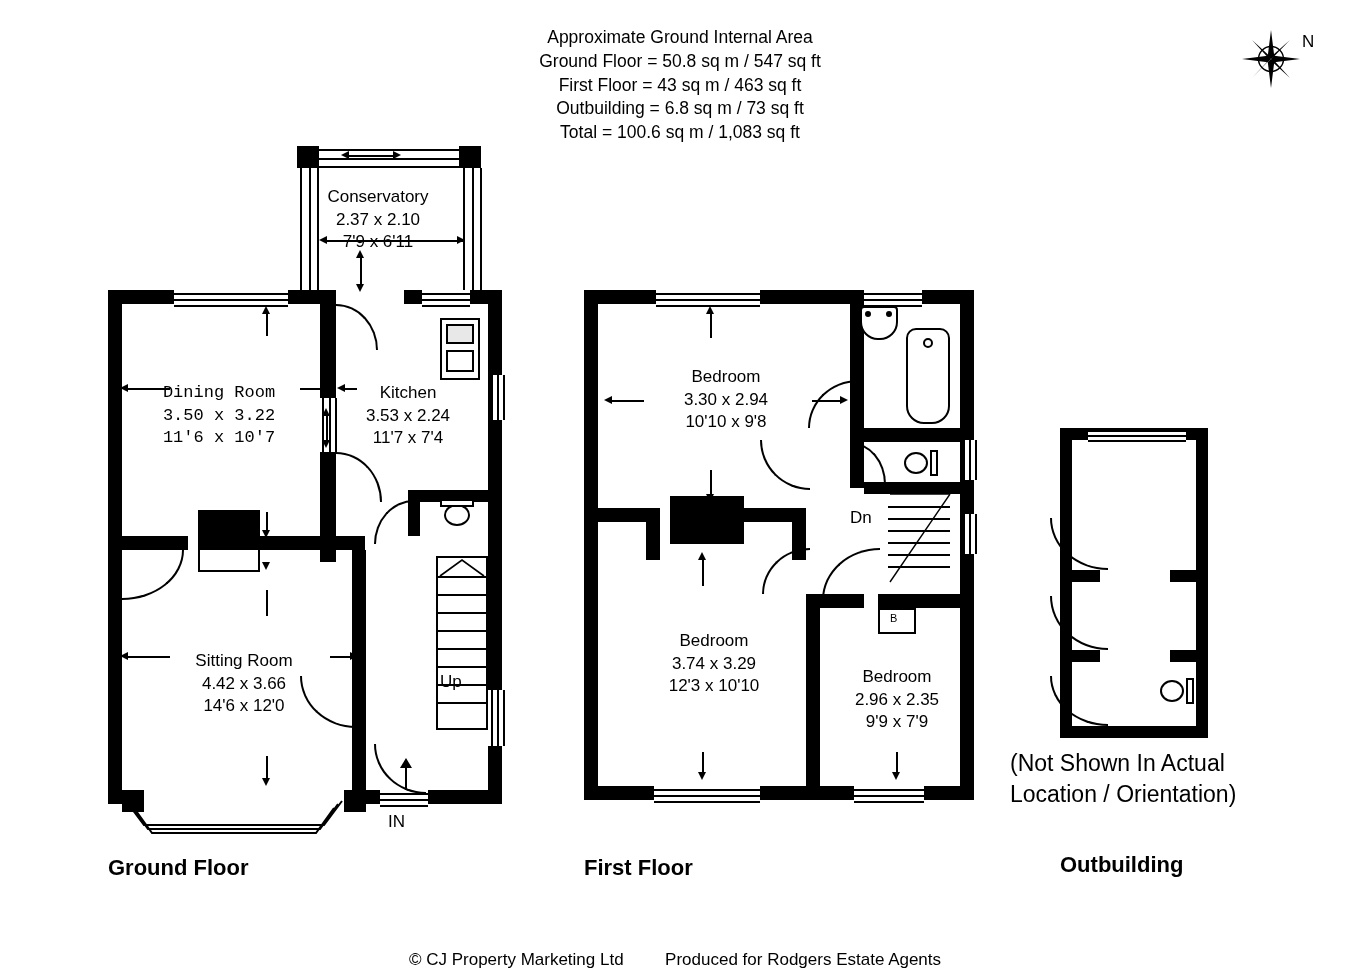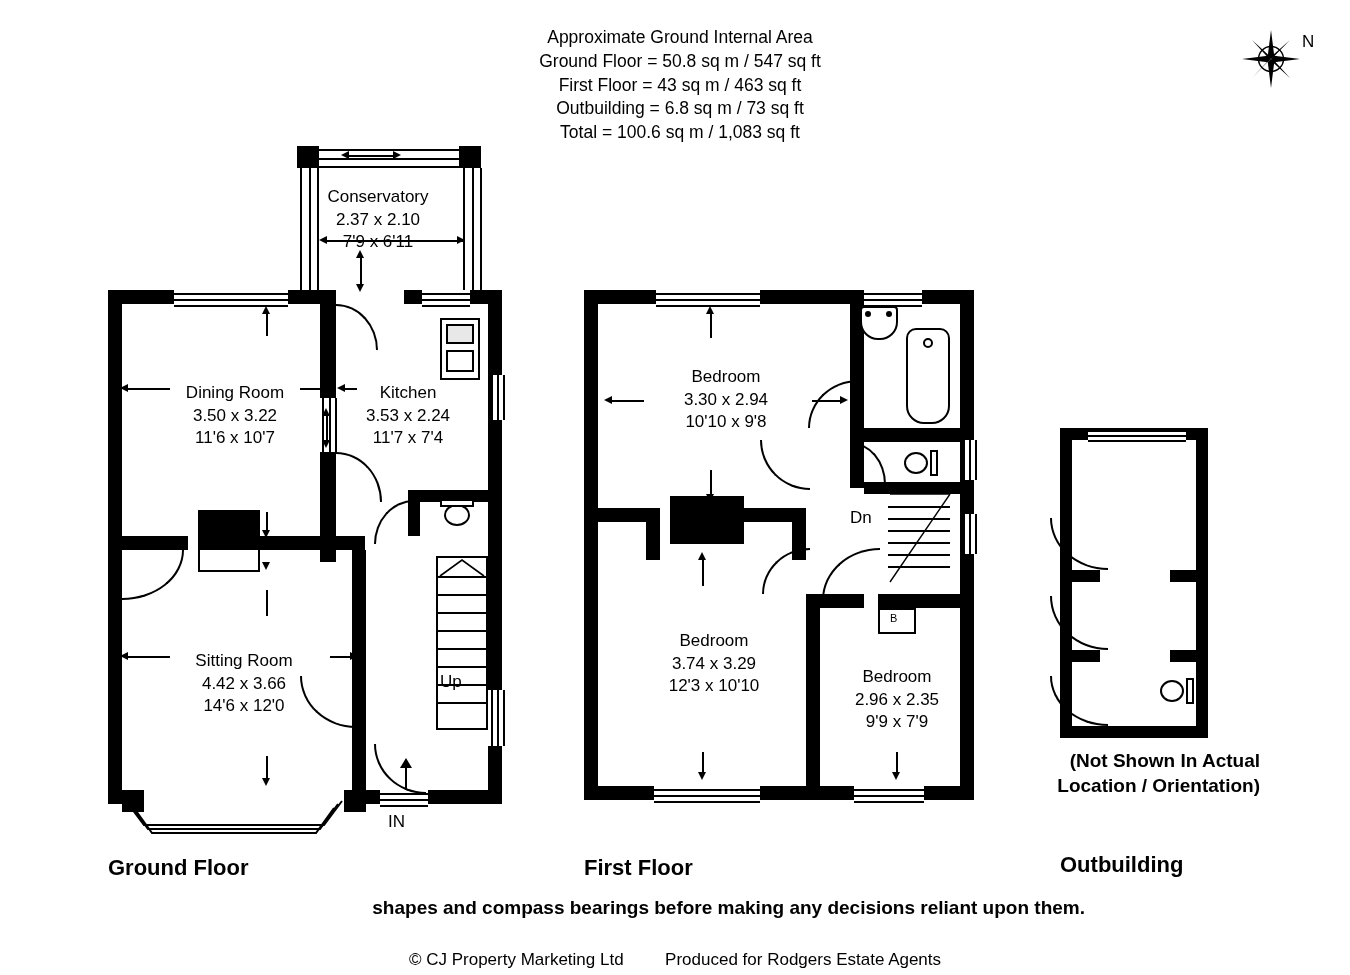--- a/index.html
+++ b/index.html
@@ -47,21 +47,21 @@
   .dim.v { width:1.6px; }
   .ah { position:absolute; width:0; height:0; }
   .ah.l { border-top:4px solid transparent; border-bottom:4px solid transparent; border-right:8px solid #000; }
   .ah.r { border-top:4px solid transparent; border-bottom:4px solid transparent; border-left:8px solid #000; }
   .ah.u { border-left:4px solid transparent; border-right:4px solid transparent; border-bottom:8px solid #000; }
   .ah.d { border-left:4px solid transparent; border-right:4px solid transparent; border-top:8px solid #000; }
 
   .room-label { position:absolute; text-align:center; font-size:17px; line-height:1.33; white-space:nowrap; }
   .small-label { position:absolute; font-size:16.5px; }
   .floor-title { position:absolute; font-size:22px; font-weight:bold; }
-  .note { position:absolute; font-size:19px; text-align:right; line-height:1.34;font-weight:bold; }
+  .note { position:absolute; font-size:23px; text-align:left; line-height:1.34; }
 
   
   .stair { position:absolute; border:2px solid #000; box-sizing:border-box; background:#fff; }
   .stair .tread { position:absolute; background:#000; height:1.6px; left:0; right:0; }
 
   
   .fix { position:absolute; border:2px solid #000; box-sizing:border-box; background:#fff; }
   .oval { border-radius:50%; }
   .blk { position:absolute; background:#000; }
 
@@ -193,21 +193,21 @@
   </svg>
   <div class="small-label" style="left:440px; top:672px; font-size:17px;">Up</div>
 
   <div class="arc tr" style="left:336px; top:304px; width:40px; height:44px;"></div>
   <div class="arc tr" style="left:336px; top:452px; width:44px; height:48px;"></div>
   <div class="arc tl" style="left:374px; top:500px; width:38px; height:42px;"></div>
   <div class="arc br" style="left:122px; top:550px; width:60px; height:48px;"></div>
   <div class="arc bl" style="left:300px; top:676px; width:54px; height:50px;"></div>
   <div class="arc bl" style="left:374px; top:744px; width:50px; height:48px;"></div>
 
-  <div class="room-label" style="left:126px; top:382px; width:218px;">
+  <div class="room-label" style="left:110px; top:382px; width:218px;font-family:Liberation Mono, monospace;">
     <div>Dining Room</div>
     <div>3.50 x 3.22</div>
     <div>11'6 x 10'7</div>
   </div>
   <div class="dim h" style="left:128px; top:388px; width:42px;"></div>
   <div class="ah l" style="left:120px; top:384px;"></div>
   <div class="dim h" style="left:300px; top:388px; width:22px;"></div>
   <div class="ah r" style="left:320px; top:384px;"></div>
   <div class="dim v" style="left:266px; top:312px; height:24px;"></div>
   <div class="ah u" style="left:262px; top:306px;"></div>
@@ -380,19 +380,18 @@
 
   <div class="note" style="left:-10px; top:748px; width:250px;">
     <div>(Not Shown In Actual</div>
     <div>Location / Orientation)</div>
   </div>
 
   <div class="floor-title" style="left:40px; top:852px;">Outbuilding</div>
 </div>
 
 <div class="note" id="disclaimer">
-  <div>shapes and compass bearings before making any decisions reliant upon them.</div>
 </div>
 <div class="abs" id="credit">
   <span>© CJ Property Marketing Ltd</span>
   <span style="display:inline-block; width:32px;"></span>
   <span>Produced for Rodgers Estate Agents</span>
 </div>
 
 </body></html>

